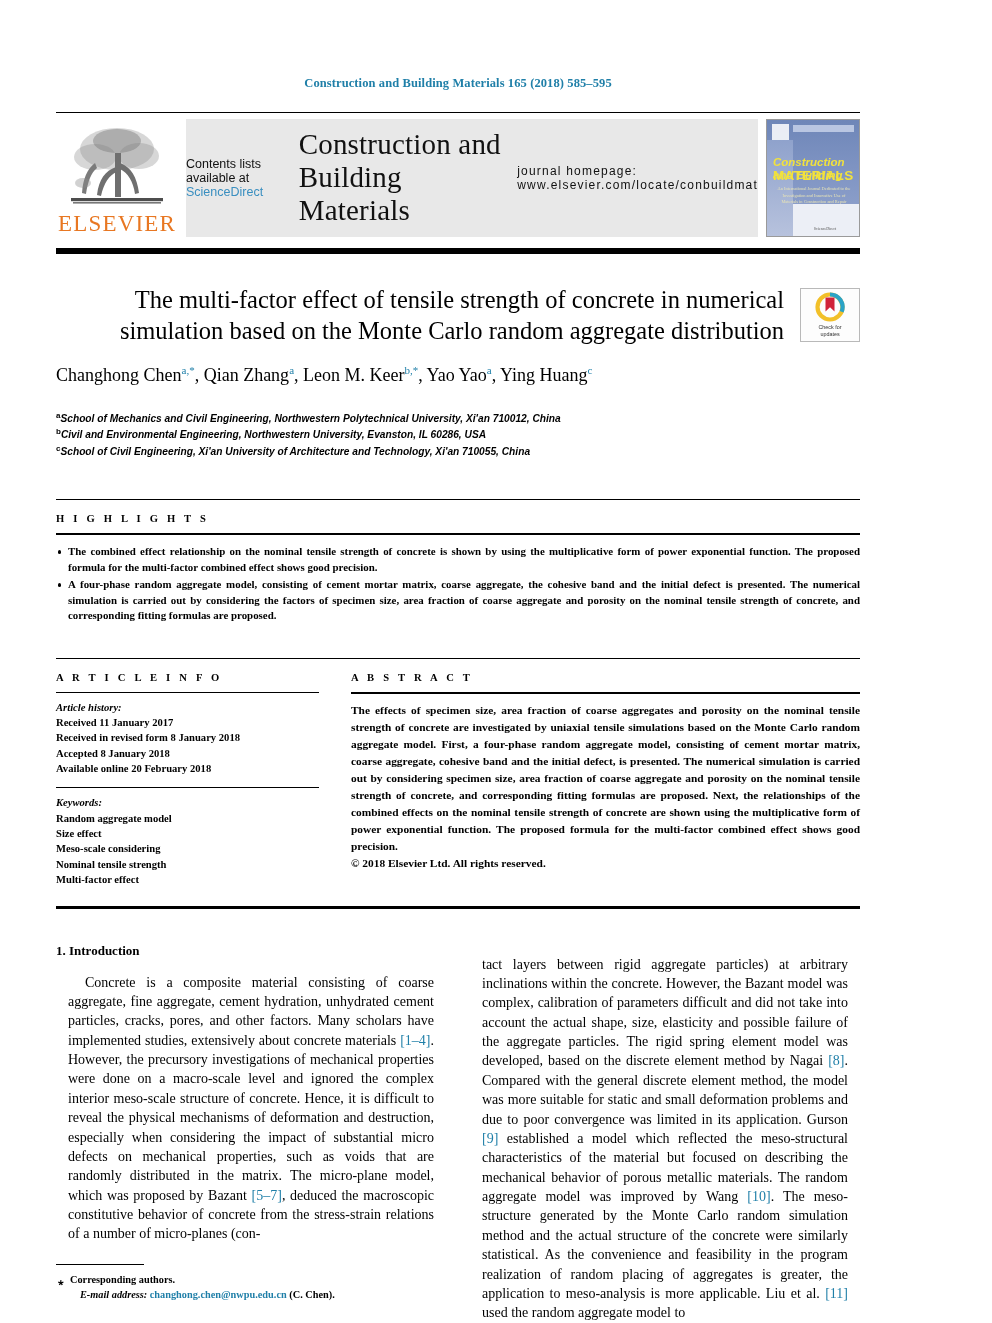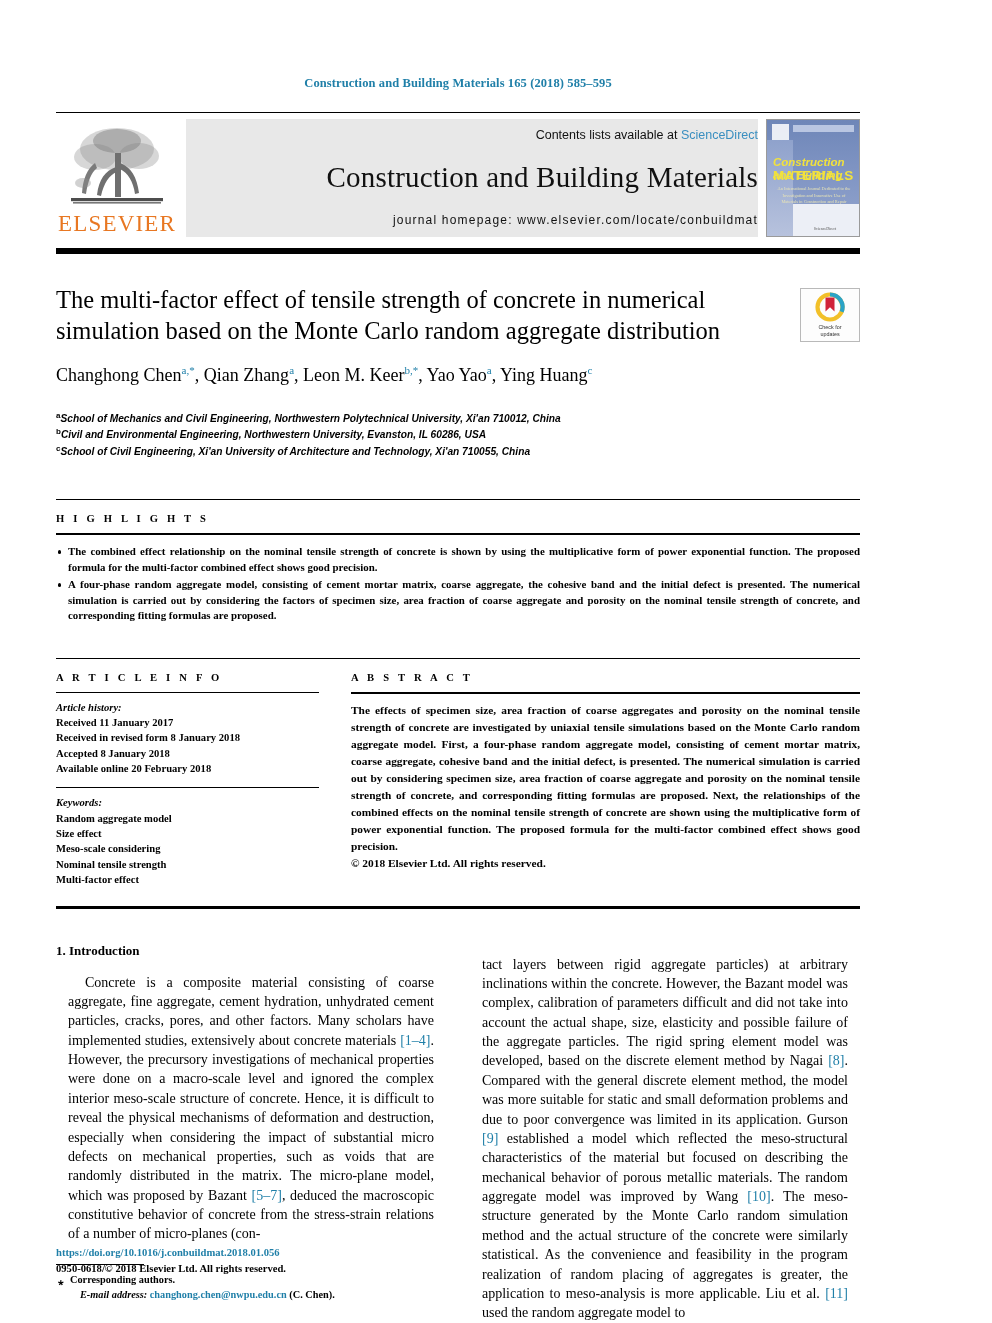--- a/index.html
+++ b/index.html
@@ -62,22 +62,22 @@
     color: #e87722;
     line-height: 1;
     margin-top: 1px;
   }
   .journal-band {
     flex: 1 1 auto;
     background: #e8e8e8;
     margin-left: 8px;
     margin-right: 8px;
     display: flex;
-    flex-direction: column;
-    align-items: flex-end;
+    flex-direction: row;
+    align-items: center;
     justify-content: space-between;
     padding: 9px 0 10px 0;
   }
   .contents-line {
     font-family: "Liberation Sans", sans-serif;
     font-size: 12.5px;
     color: #111;
   }
   .contents-line .sd {
     color: #3a8fc0;
@@ -155,20 +155,21 @@
     margin-top: 30px;
   }
   .title-col { flex: 1 1 auto; padding-right: 16px; }
   .paper-title {
     font-family: "Liberation Serif", serif;
     font-size: 24.5px;
     line-height: 1.28;
     color: #000;
     margin: 0;
     font-weight: normal;
+    text-align: right;
   }
   .authors {
     font-family: "Liberation Serif", serif;
     font-size: 18px;
     margin-top: 17px;
     color: #000;
   }
   .authors sup { color: #1f7fa8; font-size: 11px; vertical-align: super; }
   .affils {
     margin-top: 24px;
@@ -477,18 +478,14 @@
           <span>(C. Chen).</span>
         </div>
       </div>
     </div>
 
     <div class="bcol">
       <p class="ptext"><span>tact layers between rigid aggregate particles) at arbitrary inclinations within the concrete. However, the Bazant model was complex, calibration of parameters difficult and did not take into account the actual shape, size, elasticity and possible failure of the aggregate particles. The rigid spring element model was developed, based on the discrete element method by Nagai </span><span class="ref">[8]</span><span>. Compared with the general discrete element method, the model was more suitable for static and small deformation problems and due to poor convergence was limited in its application. Gurson </span><span class="ref">[9]</span><span> established a model which reflected the meso-structural characteristics of the material but focused on describing the mechanical behavior of porous metallic materials. The random aggregate model was improved by Wang </span><span class="ref">[10]</span><span>. The meso-structure generated by the Monte Carlo random simulation method and the actual structure of the concrete were similarly statistical. As the convenience and feasibility in the program realization of random placing of aggregates is greater, the application to meso-analysis is more applicable. Liu et al. </span><span class="ref">[11]</span><span> used the random aggregate model to</span></p>
     </div>
   </div>
 
-  <div class="doi-block">
-    <div class="doi-link">https://doi.org/10.1016/j.conbuildmat.2018.01.056</div>
-    <div>0950-0618/© 2018 Elsevier Ltd. All rights reserved.</div>
-  </div>
 
 </div>
 
 </body></html>

